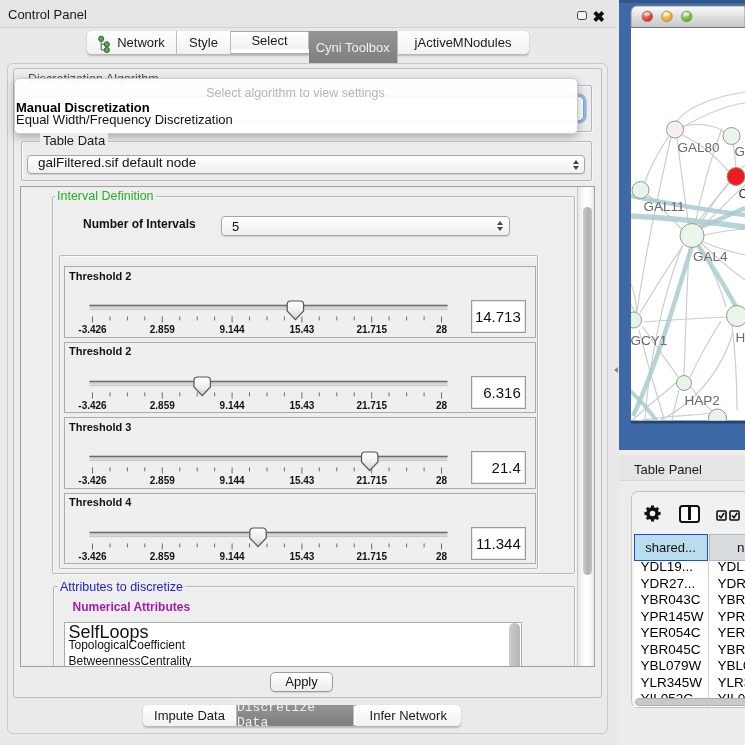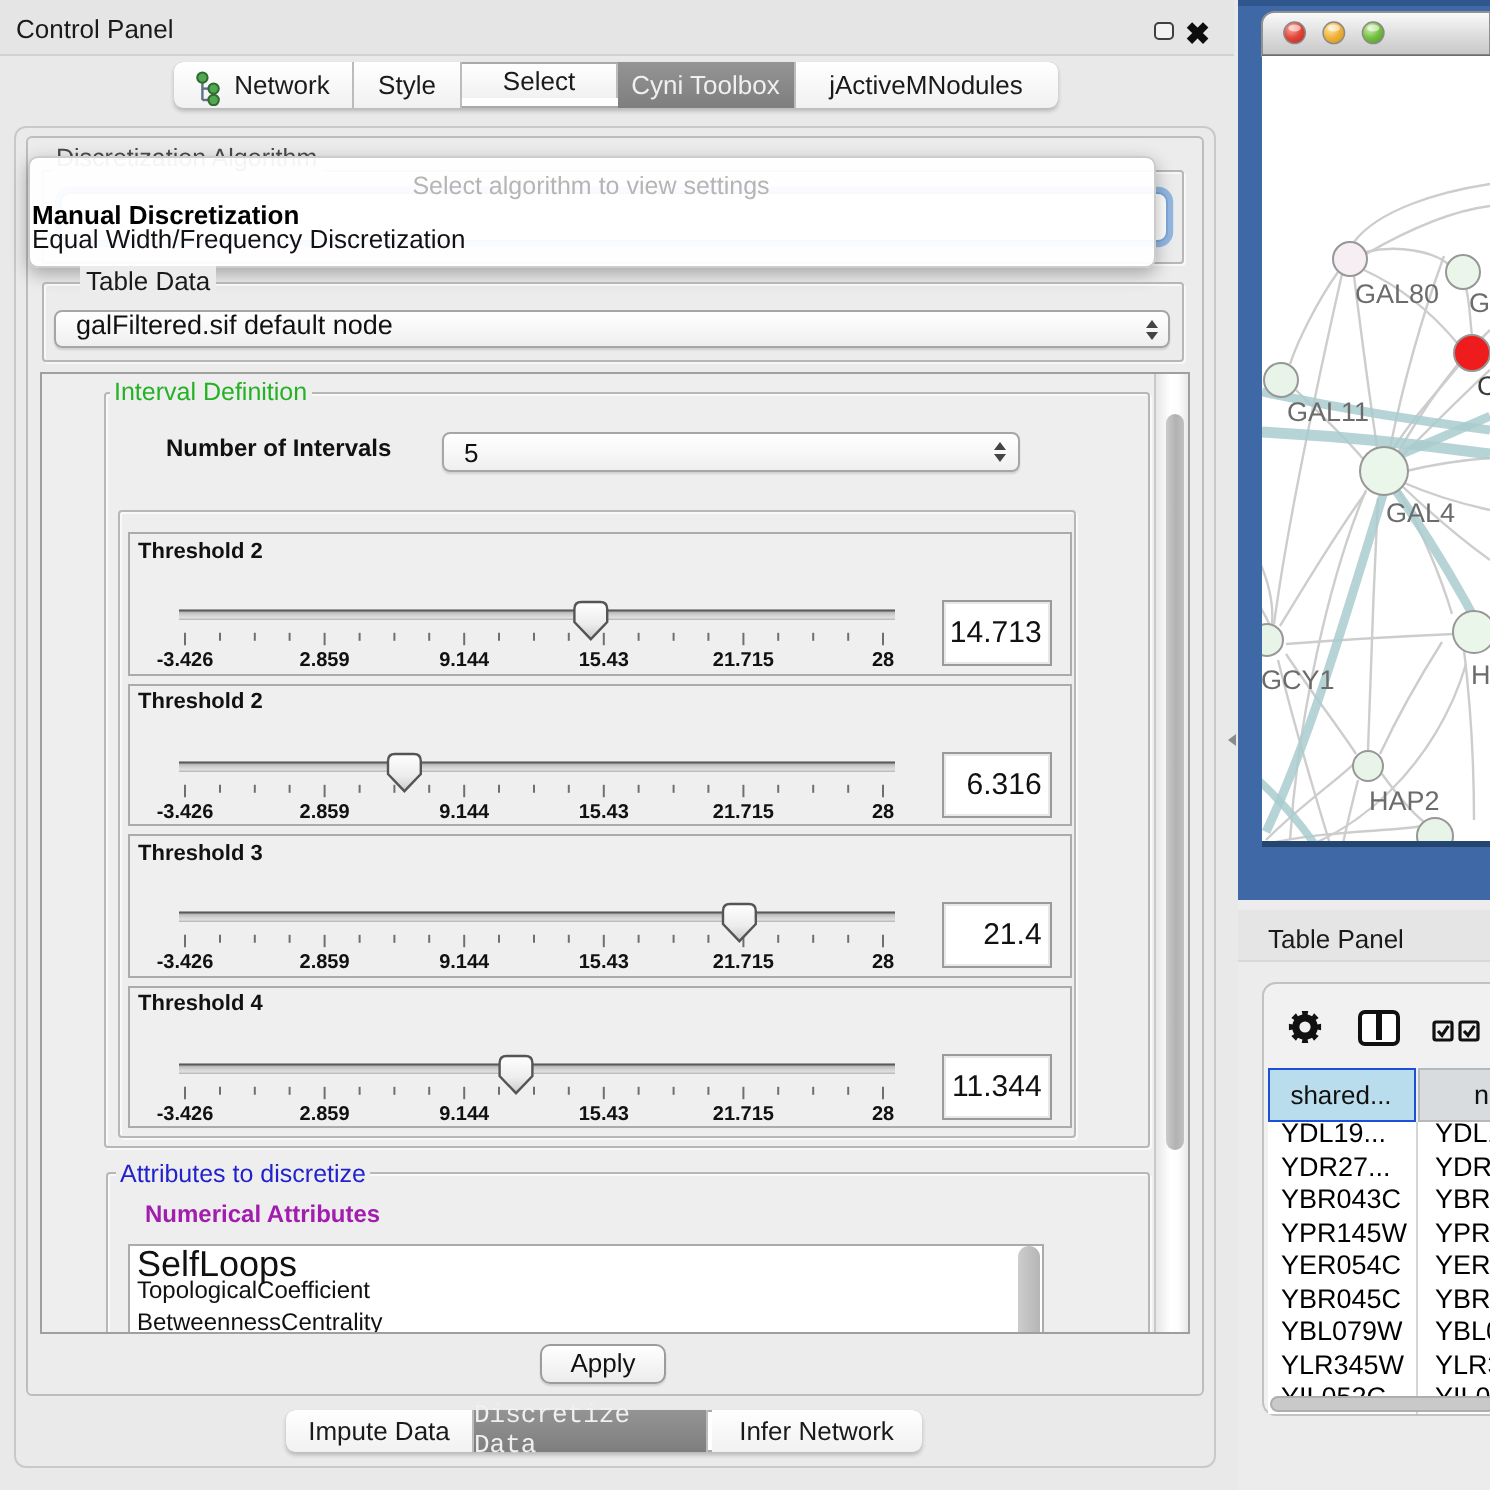--- a/index.html
+++ b/index.html
@@ -20,21 +20,21 @@
 <div class="a seg tb" style="left:87px;top:31px;width:90px;height:23px;border-radius:4.5px 0 0 4.5px;"><svg width="13" height="18" viewBox="0 0 13 18" style="margin-right:6px;margin-top:2px">
       <line x1="3.2" y1="4" x2="3.2" y2="15" stroke="#5f7285" stroke-width="1.2"></line>
       <line x1="3.2" y1="9.3" x2="8.8" y2="9.3" stroke="#5f7285" stroke-width="1.2"></line>
       <line x1="3.2" y1="15" x2="8.8" y2="15" stroke="#5f7285" stroke-width="1.2"></line>
       <circle cx="3.2" cy="3.8" r="2.6" fill="#53a653" stroke="#2e6b2e" stroke-width="1"></circle>
       <circle cx="8.8" cy="9.3" r="2.6" fill="#53a653" stroke="#2e6b2e" stroke-width="1"></circle>
       <circle cx="8.8" cy="15" r="2.6" fill="#53a653" stroke="#2e6b2e" stroke-width="1"></circle>
     </svg>Network</div>
 <div class="a seg tb" style="left:177px;top:31px;width:54px;height:23px;">Style</div>
 <div class="a seg tb" style="left:231px;top:32px;width:78px;height:17px;text-align:right;">Select</div>
-<div class="a seg dark tb" style="left:309px;top:31px;width:88.5px;height:23px;color:#f0f0f0;">Cyni Toolbox</div>
+<div class="a seg dark tb" style="left:309px;top:31px;width:88.5px;height:33px;color:#f0f0f0;">Cyni Toolbox</div>
 <div class="a seg tb" style="left:397.5px;top:31px;width:131px;height:23px;border-radius:0 4.5px 4.5px 0;border-right:none;">jActiveMNodules</div>
 <div class="a" style="left:6.5px;top:62.5px;width:601px;height:671px;background:#eaeaea;border:1px solid #c9c9c9;border-radius:6px;"></div>
 <div class="a" style="left:12.5px;top:67.5px;width:589px;height:630px;background:#ececec;border:1px solid #bdbdbd;border-radius:3px;"></div>
 <div class="a etch" style="left:21px;top:85px;width:571px;height:47px;"></div>
 <div class="a" style="left:26px;top:72px;font-size:12.5px;color:#4a4a4a;background:#ececec;padding:0 2px;">Discretization Algorithm</div>
 <div class="a" style="left:30px;top:95.5px;width:554px;height:25px;background:#fff;border:1px solid #7ea7d8;border-radius:5px;box-shadow:0 0 0 2.6px rgba(100,155,220,.65);"></div>
 <div class="a" style="left:14px;top:77.5px;width:563.5px;height:56px;background:rgba(255,255,255,.94);border:1px solid #cccccc;border-radius:5px;box-shadow:0 3px 9px rgba(0,0,0,.3);"></div>
 <div class="a" style="left:14px;top:85.5px;width:563px;text-align:center;font-size:12.5px;color:#b5b5b5;">Select algorithm to view settings</div>
 <div class="a" style="left:16px;top:99.5px;font-size:13px;font-weight:bold;color:#000;">Manual Discretization</div>
 <div class="a" style="left:16px;top:112px;font-size:13px;color:#111;">Equal Width/Frequency Discretization</div>

